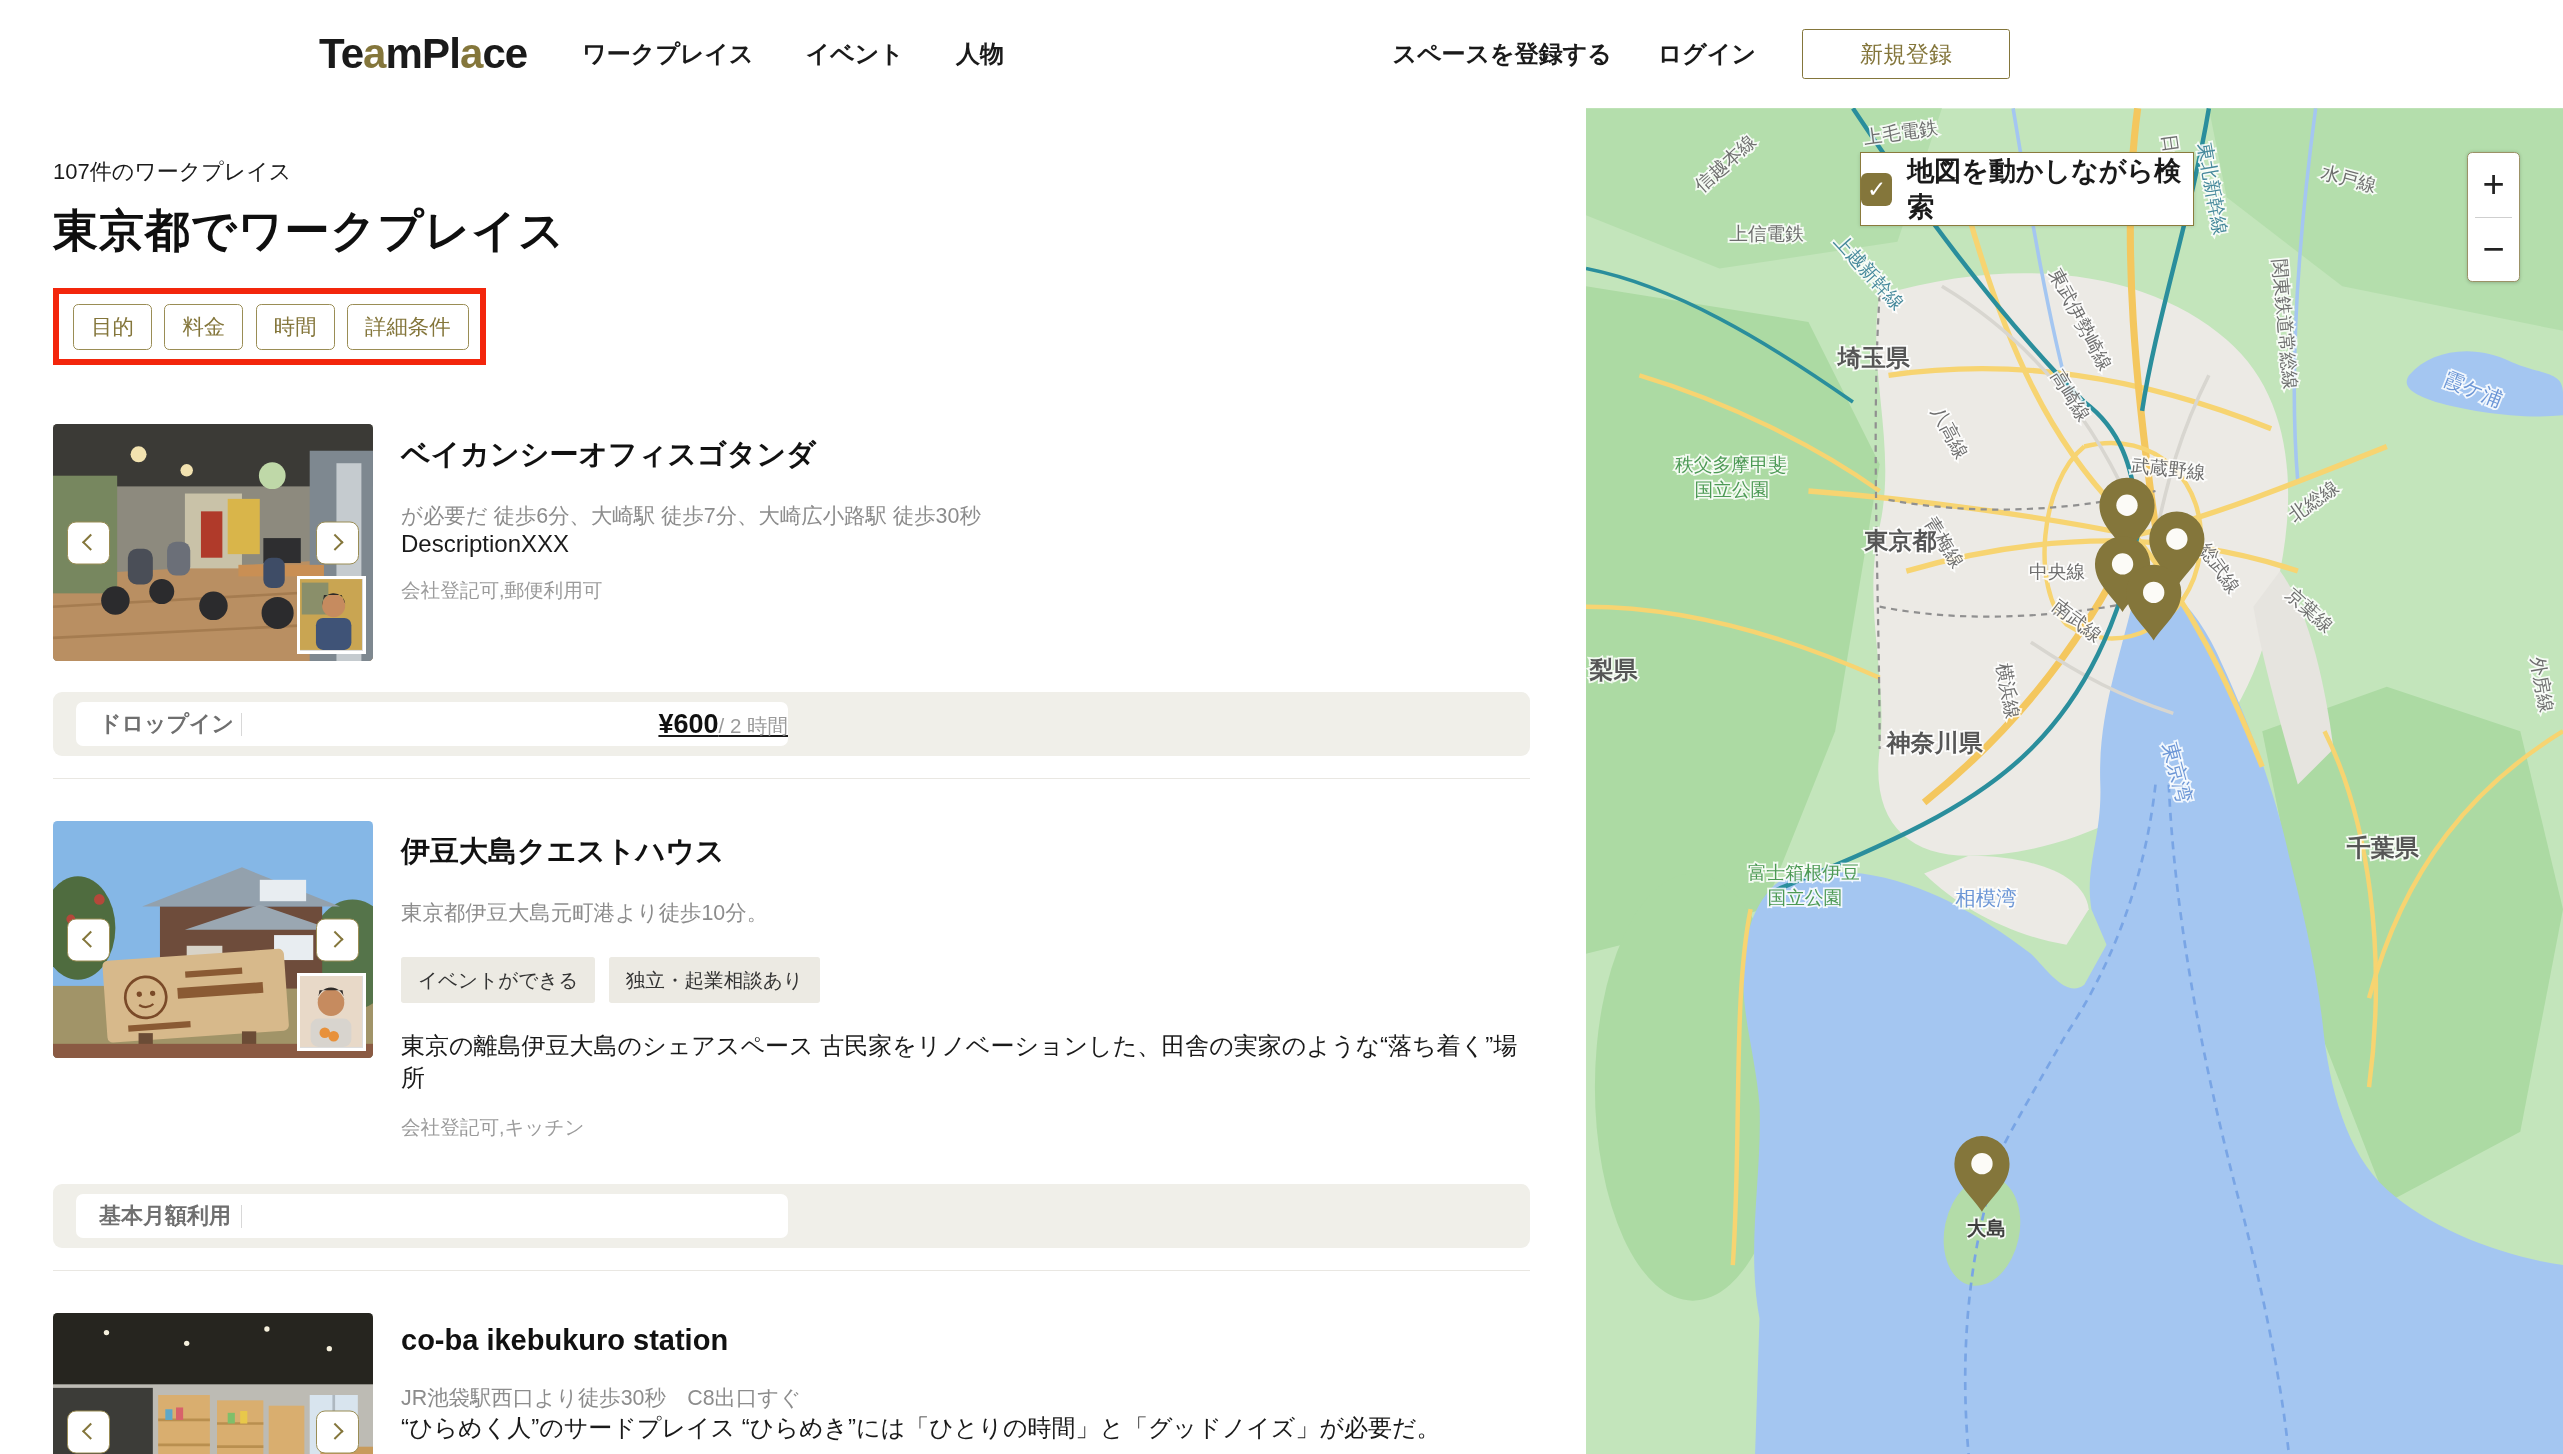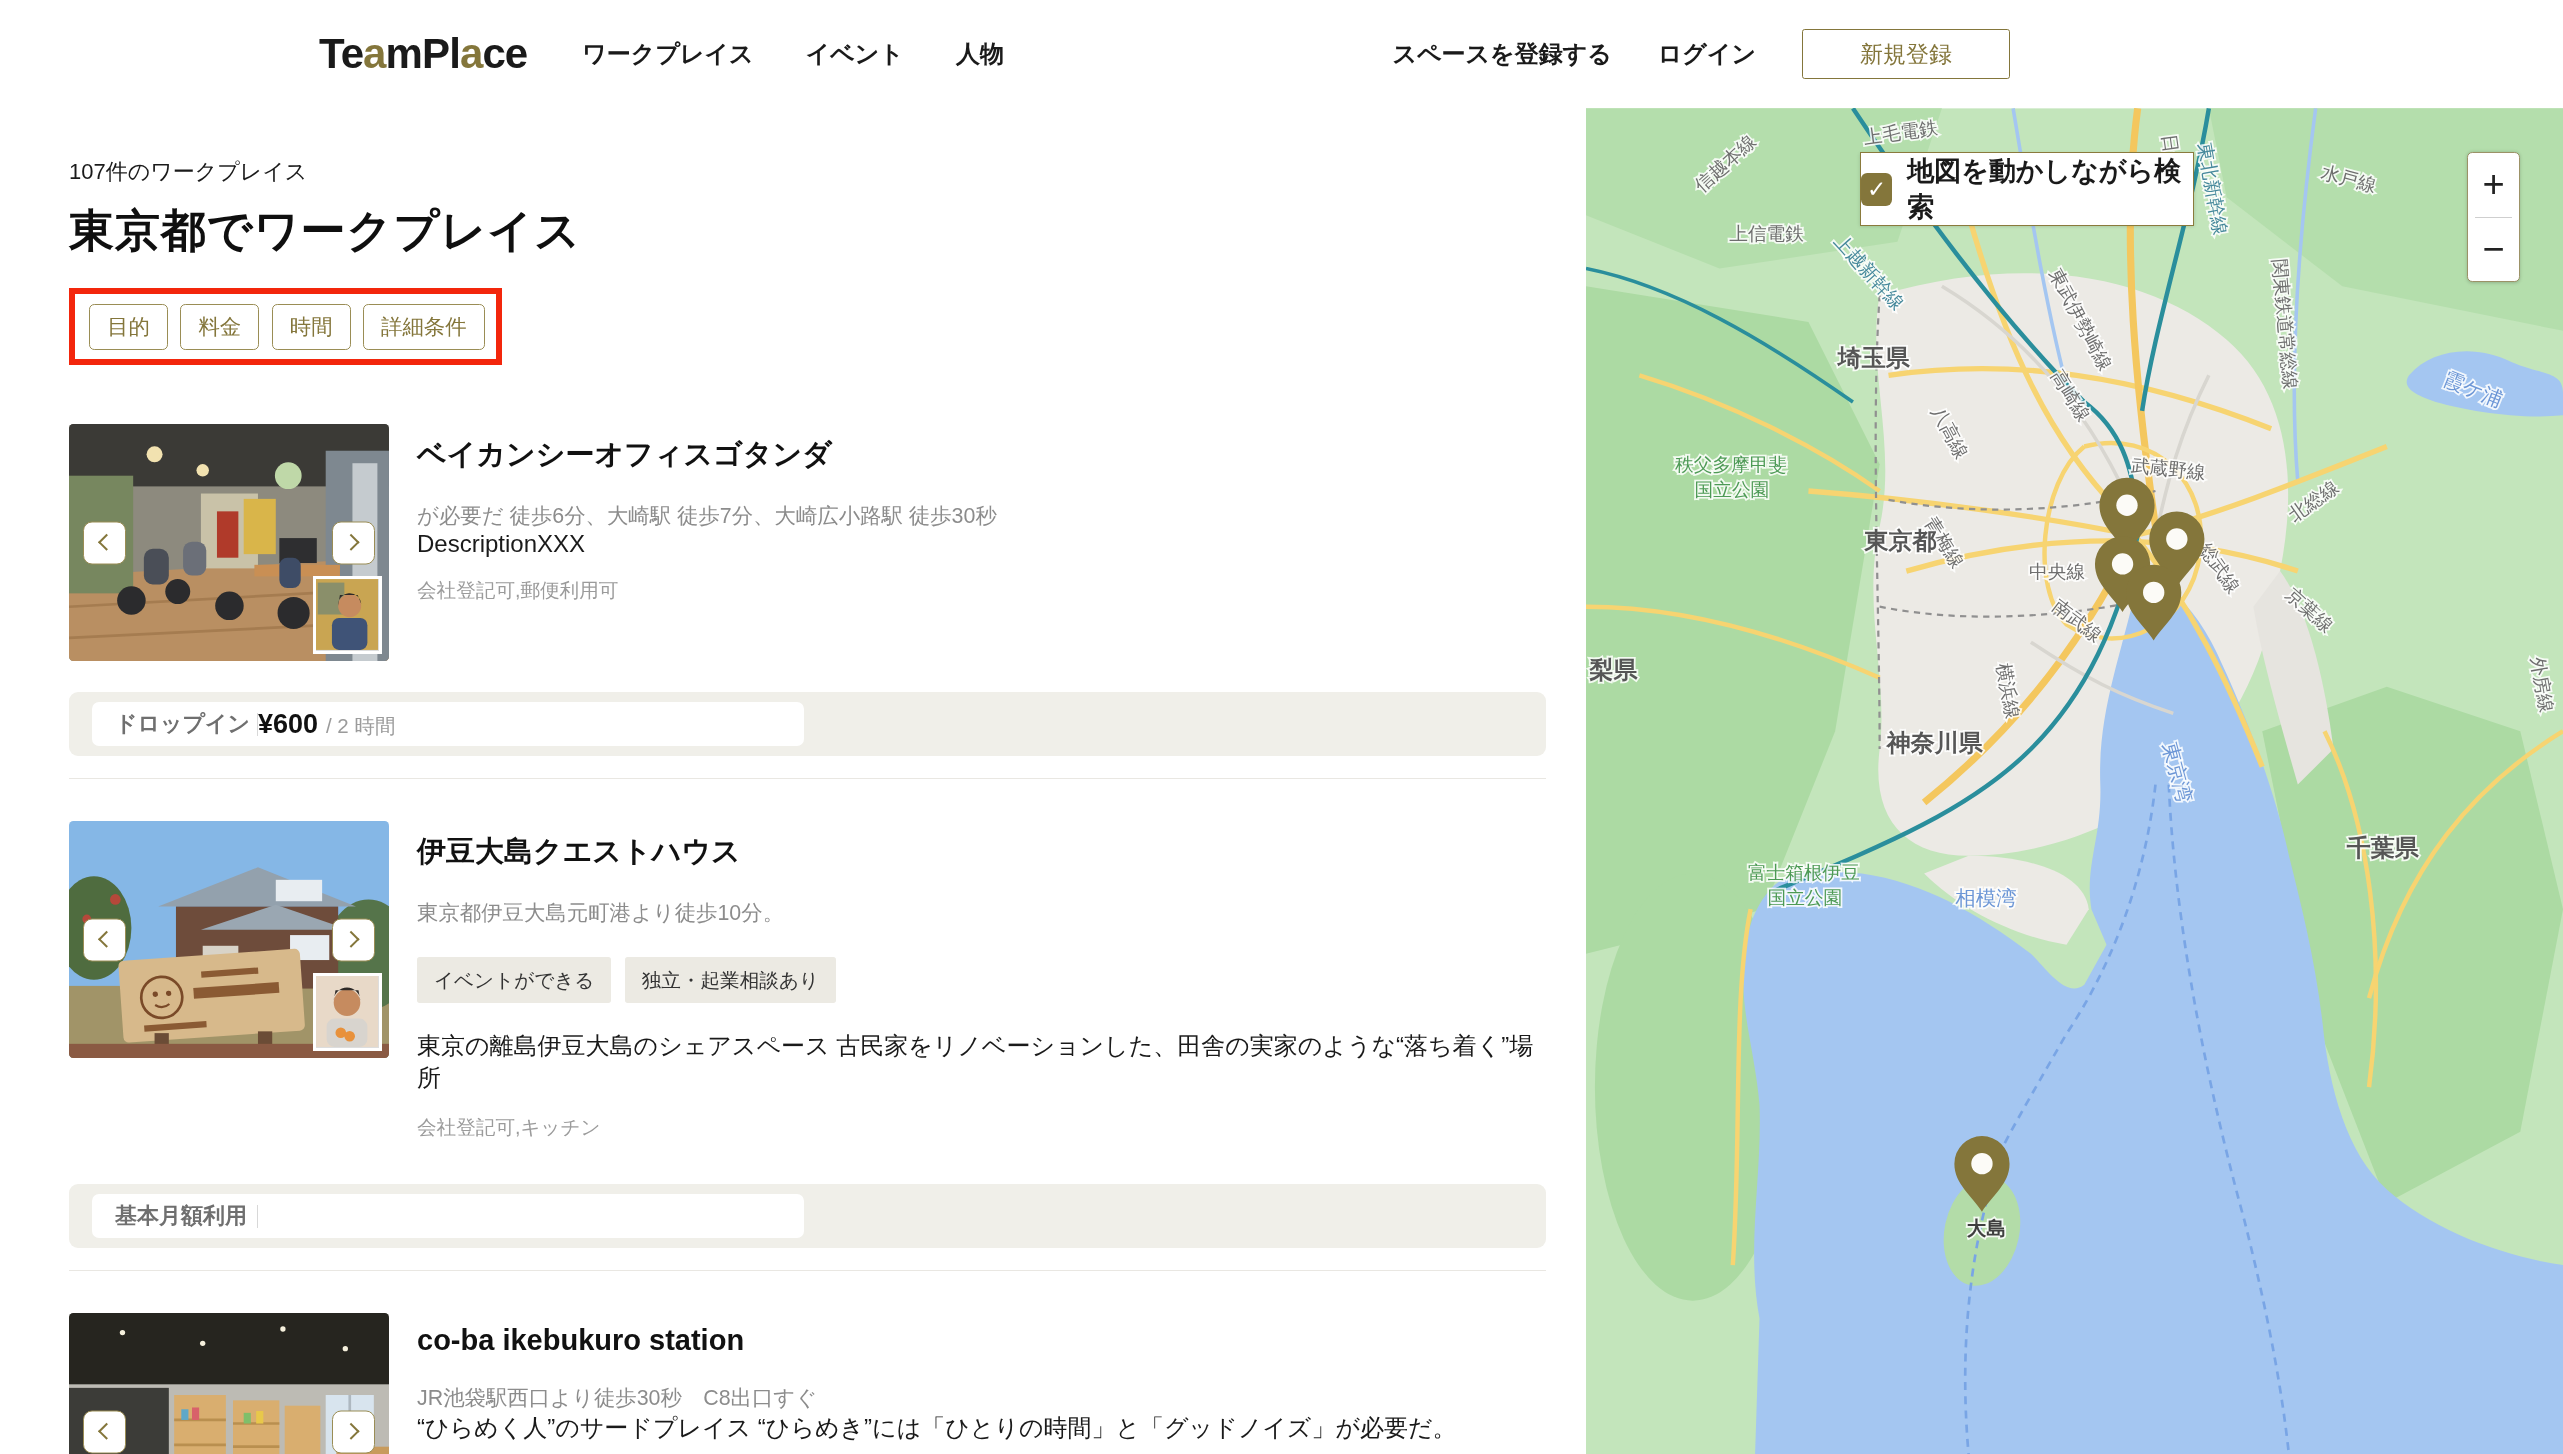--- a/index.html
+++ b/index.html
@@ -14,21 +14,21 @@
   .logo .accent { color:#84763B; }
   .main-nav { display:flex; gap:52px; margin-left:55px; }
   .main-nav a { font-size:24px; font-weight:700; color:#1a1a1a; text-decoration:none; cursor:pointer; }
   .header-right { margin-left:auto; margin-right:320px; display:flex; align-items:center; gap:46px; }
   .header-right .txt-link { font-size:24px; font-weight:700; color:#1a1a1a; cursor:pointer; }
   .signup-btn { width:208px; height:50px; border:1.8px solid #84763B; border-radius:2.7px;
     background:#fff; color:#84763B; font-size:23px; display:flex; align-items:center;
     justify-content:center; cursor:pointer; }
 
   
-  .results-panel { position:absolute; top:108px; left:16px; width:1586px; height:1347px;
+  .results-panel { position:absolute; top:108px; left:0; width:1586px; height:1347px;
     background:#fff; padding:0 55px 0 53px; overflow:hidden; }
   .count-text { margin-top:49px; font-size:22px; color:#1a1a1a; }
   .page-title { margin-top:14.2px; font-size:45px; font-weight:800; color:#0f0f0f; letter-spacing:0.9px; }
 
   .annotation-box { margin-top:27px; width:433px; height:77px; border:6.2px solid #F3260C;
     display:flex; align-items:center; padding-left:14.2px; gap:12.5px; background:#fff; }
   .filter-btn { height:46px; padding:0 17px; background:#fff; border:0.9px solid #9A8D55;
     border-radius:5.3px; color:#84763B; font-size:21.4px; display:flex; align-items:center;
     justify-content:center; cursor:pointer; white-space:nowrap; }
 
@@ -56,21 +56,21 @@
   .desc { font-size:24px; color:#1a1a1a; }
   .desc.tight { margin-top:27px; }
   .amenities { margin-top:19.6px; font-size:19.6px; color:#9B9B9B; }
 
   .price-row { margin-top:31px; width:1477px; height:64px; background:#F0EFE9;
     border-radius:9px; display:flex; align-items:center; padding-left:23px; }
   .price-inner { width:712px; height:44px; background:#fff; border-radius:7.1px;
     display:flex; align-items:center; }
   .price-plan { width:165px; padding-left:23px; font-size:22px; font-weight:700; color:#6F6F6F; }
   .price-sep { width:0.9px; height:23px; background:#D8D8D8; }
-  .price-val-wrap { flex:1; display:flex; align-items:baseline; justify-content:flex-start; gap:8px; }
+  .price-val-wrap { flex:1; display:flex; align-items:baseline; justify-content:flex-end; gap:0;text-decoration:underline; }
   .price-amount { font-size:27px; font-weight:800; color:#111; }
   .price-unit { font-size:20.5px; color:#9B9B9B; }
   .sep-line { margin-top:22px; margin-bottom:42px; border:none; border-top:0.9px solid #E9E7E2; width:1477px; }
 
   
   .map-panel { position:absolute; top:108px; left:1586px; width:977px; height:1347px; overflow:hidden; }
   .map-panel svg.map { position:absolute; inset:0; cursor:grab; }
   .map-search { position:absolute; left:274px; top:44px; width:334px; height:74px; background:#fff;
     border:0.9px solid #8a7a3c; display:flex; align-items:center; justify-content:center; gap:15px;
     cursor:pointer; box-shadow:0 0.9px 3.6px rgba(0,0,0,.15); }

